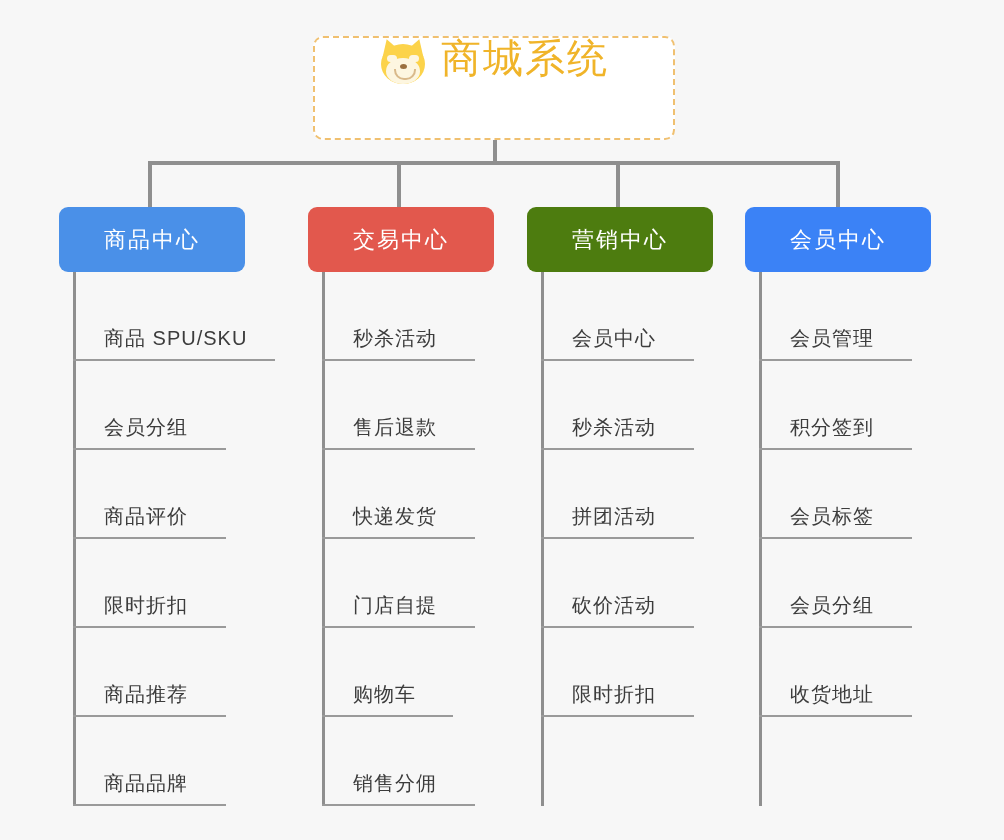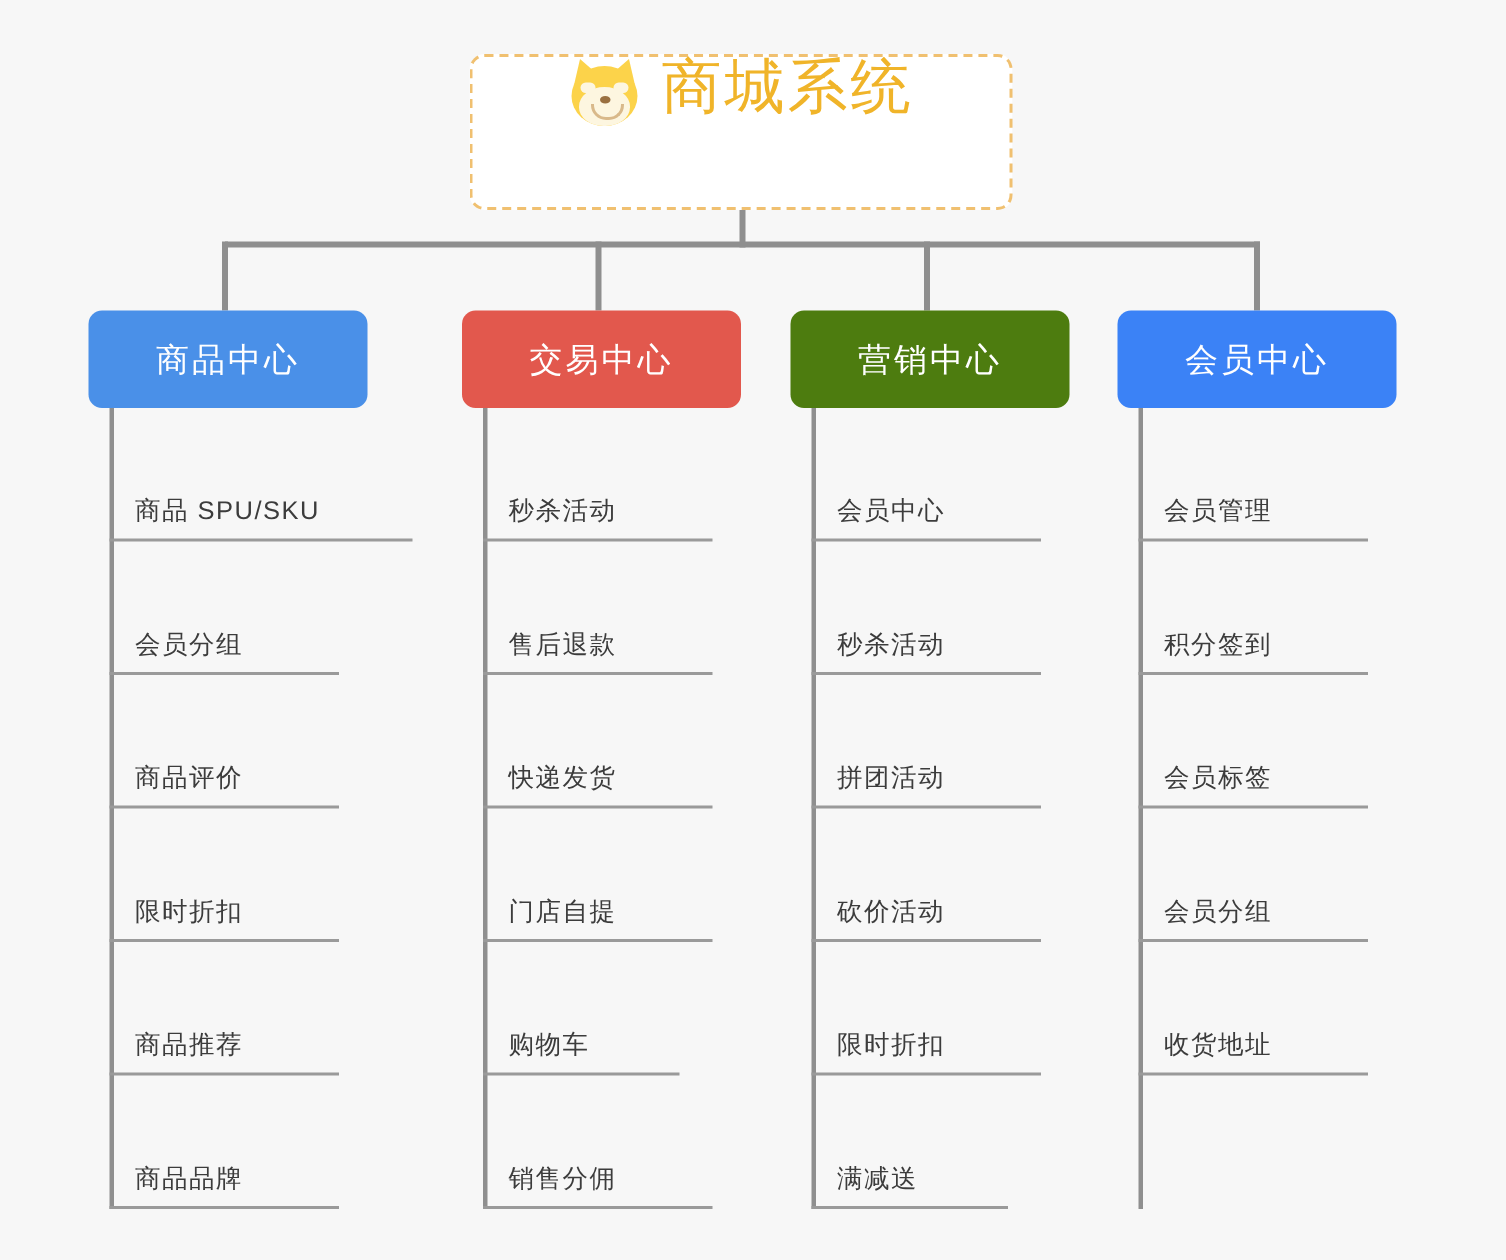--- a/index.html
+++ b/index.html
@@ -153,23 +153,23 @@
     padding: 0;
     list-style: none;
   }
   .leaf-item {
     position: relative;
     height: 89px;
     box-sizing: border-box;
   }
   .leaf-label {
     position: absolute;
-    left: 31px;
+    left: 45px;
     bottom: 9px;
-    font-size: 17px;
+    font-size: 20px;
     color: #3c3c3c;
     white-space: nowrap;
     letter-spacing: 1px;
   }
   .leaf-rule {
     position: absolute;
     left: 14px;
     bottom: 0;
     height: 2px;
     background: #9a9a9a;
@@ -287,24 +287,20 @@
             <span class="leaf-rule" style="width: 153px;"></span>
           </li>
           <li class="leaf-item">
             <span class="leaf-label">砍价活动</span>
             <span class="leaf-rule" style="width: 153px;"></span>
           </li>
           <li class="leaf-item">
             <span class="leaf-label">限时折扣</span>
             <span class="leaf-rule" style="width: 153px;"></span>
           </li>
-          <li class="leaf-item">
-            <span class="leaf-label">满减送</span>
-            <span class="leaf-rule" style="width: 131px;"></span>
-          </li>
         </ul>
       </div>
       <div class="column" style="left: 745px; width: 186px;">
         <div class="cat-header" style="background: #3b82f6;">
           <span>会员中心</span>
         </div>
         <div class="cat-spine" style="height: 534px;"></div>
         <ul class="leaf-list">
           <li class="leaf-item">
             <span class="leaf-label">会员管理</span>

